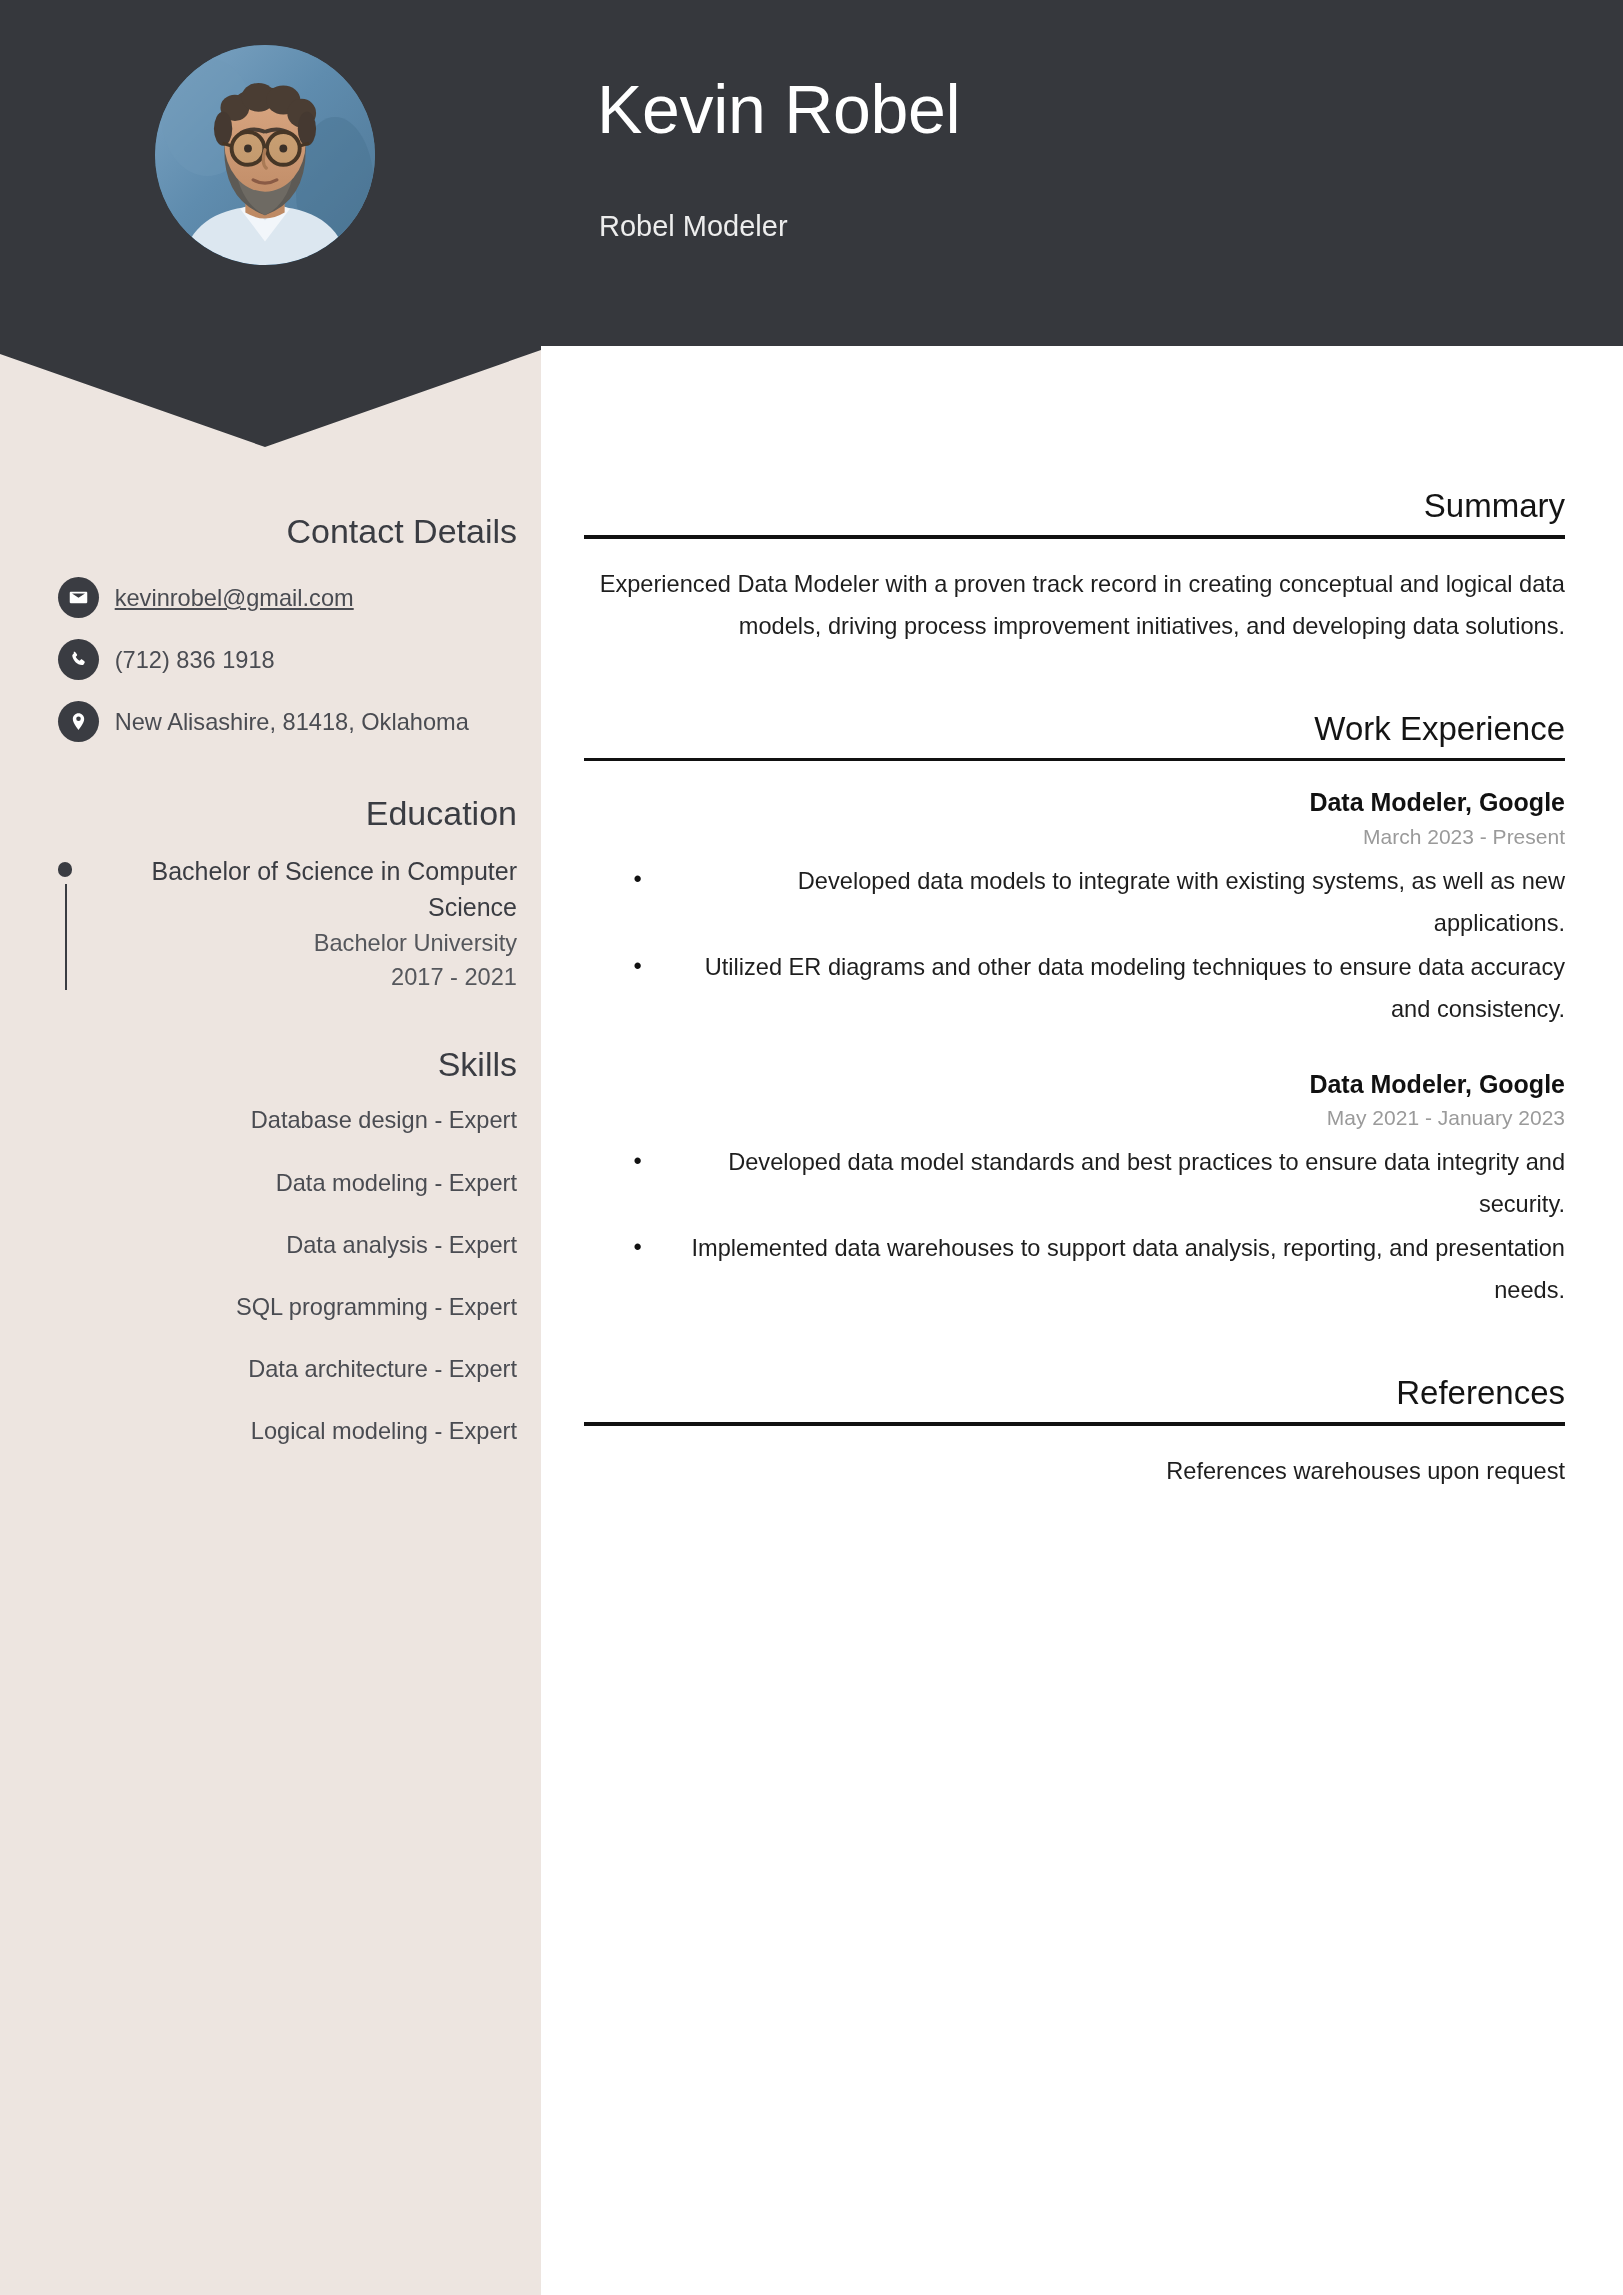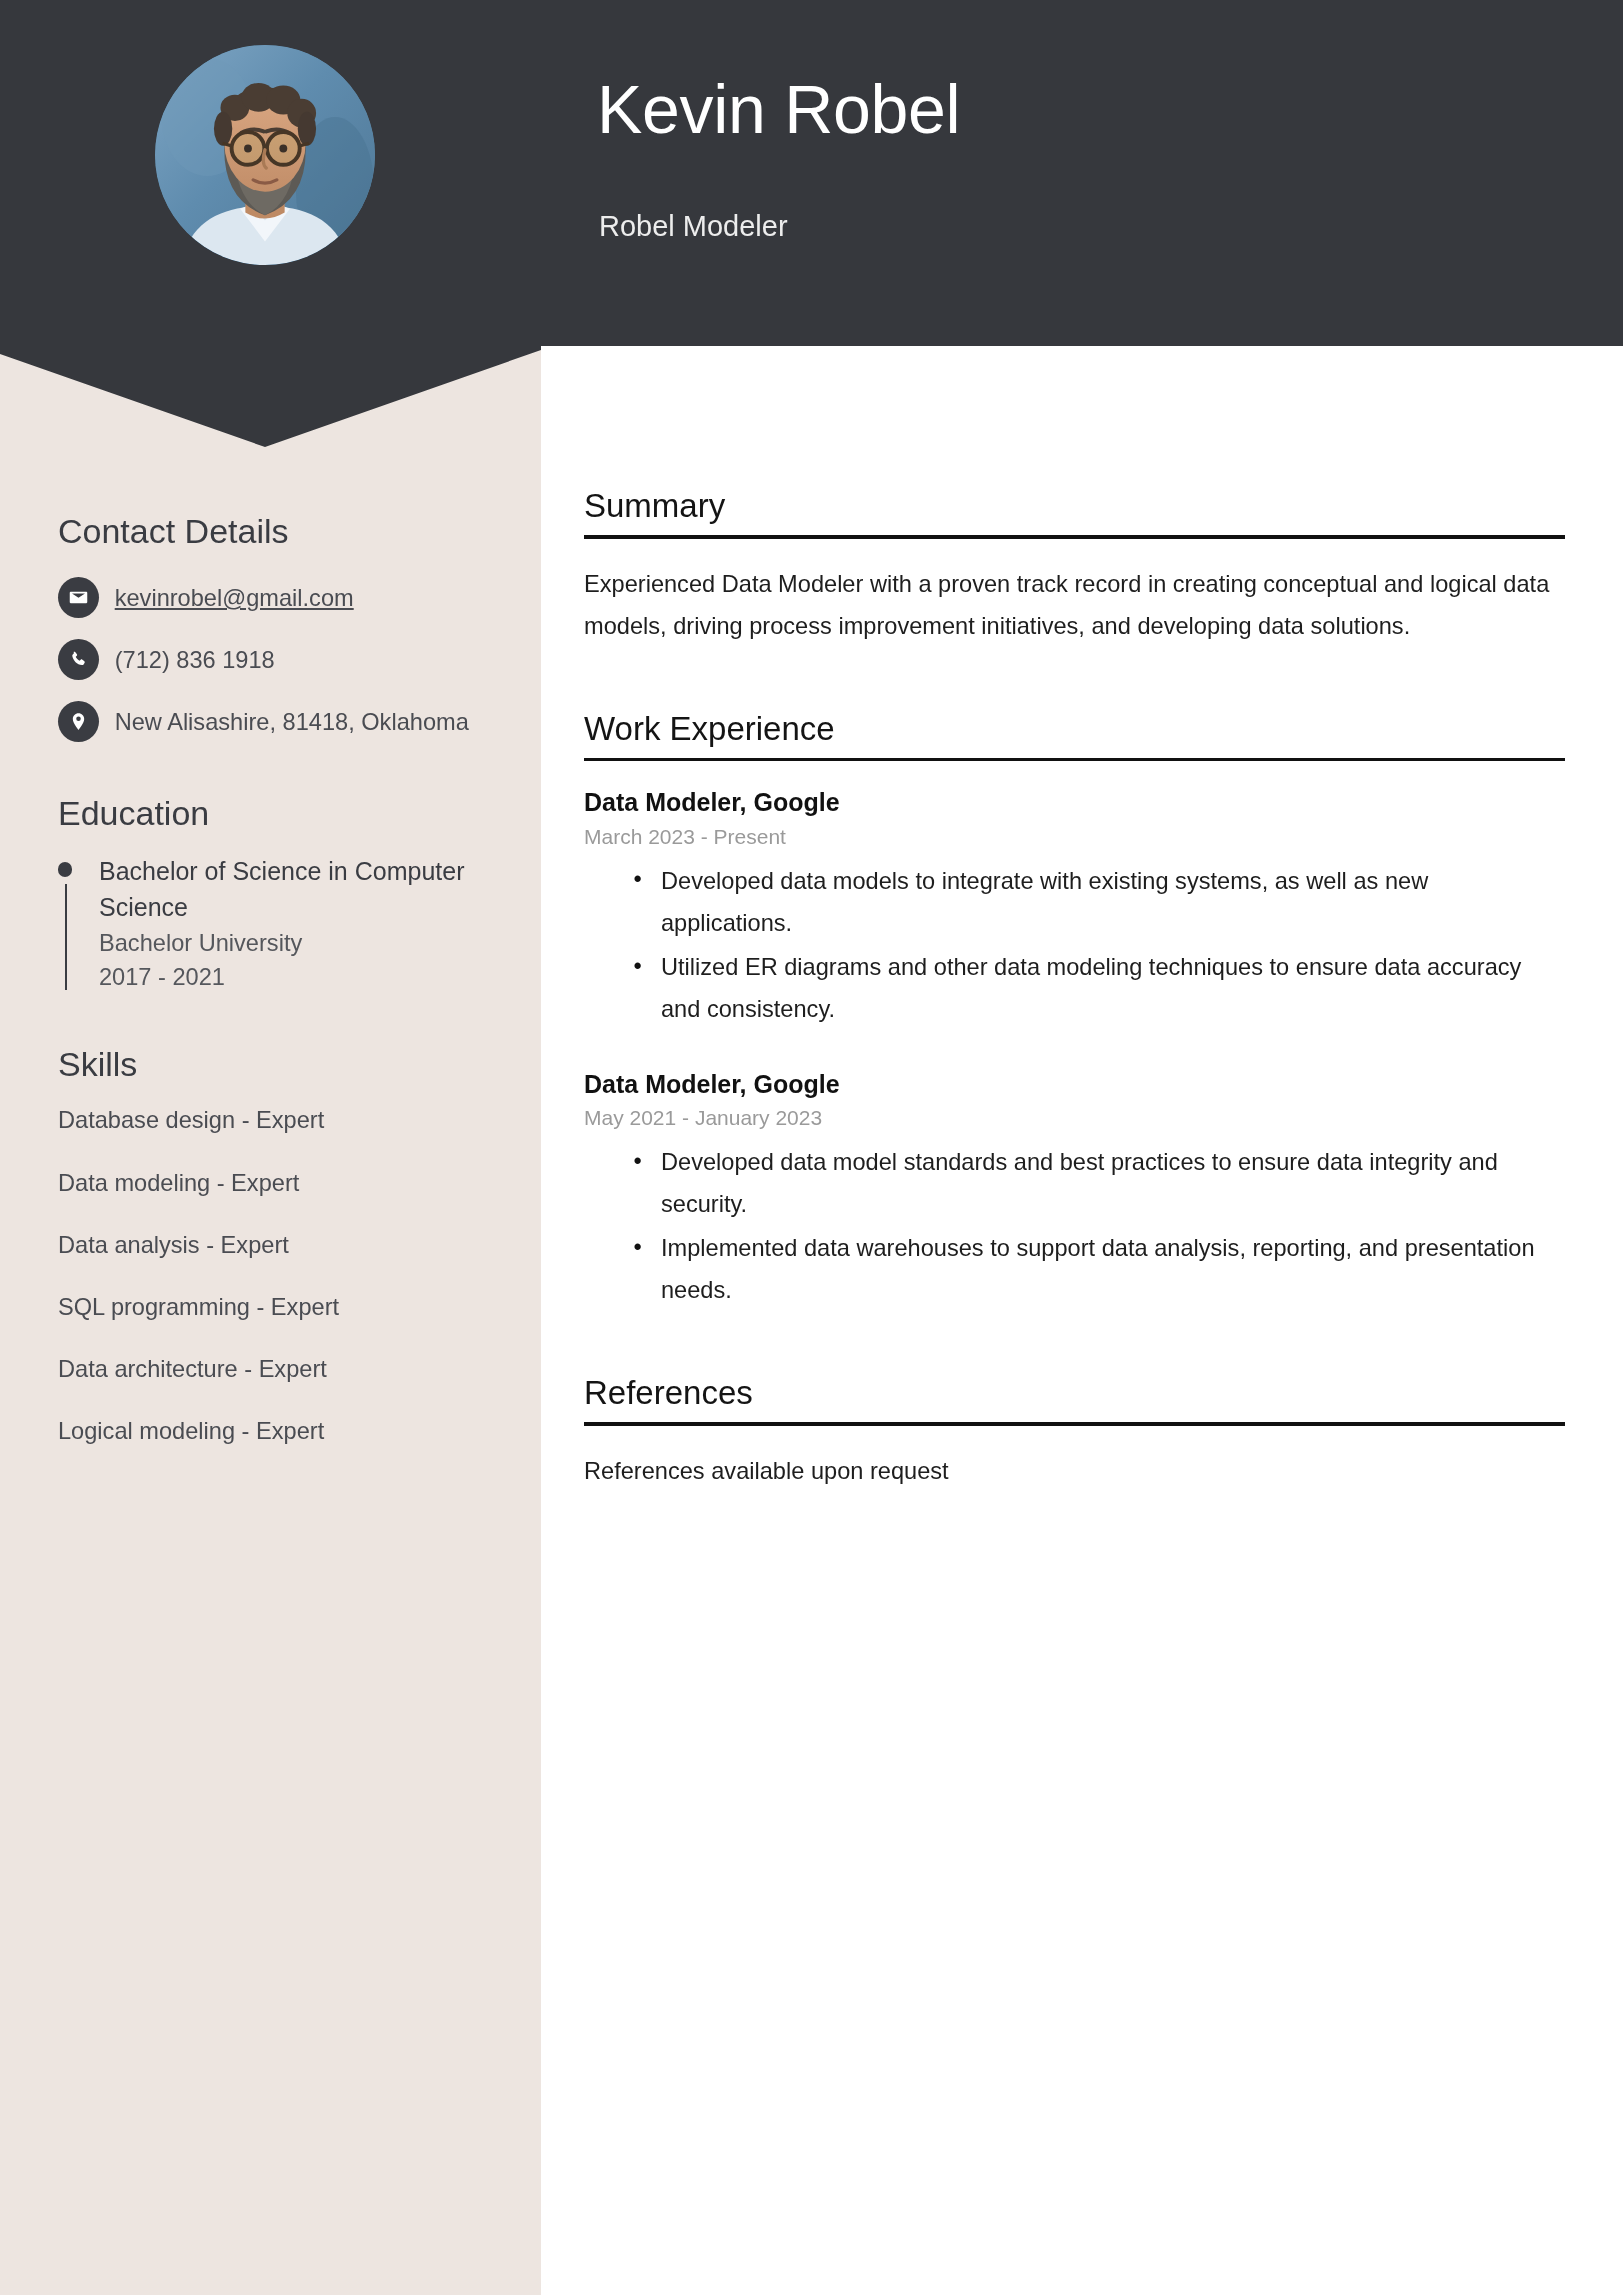--- a/index.html
+++ b/index.html
@@ -4,21 +4,21 @@
 <style>
   * { margin:0; padding:0; box-sizing:border-box; }
   html,body { background:#ffffff; }
   body {
     width:1623px; height:2295px;
     font-family:"Liberation Sans", sans-serif;
     position:relative; overflow:hidden;
   }
 
   
-  #page { position:relative; width:1623px; height:2218px; background:#ffffff; }
+  #page { position:relative; width:1623px; height:2218px; background:#ffffff;text-align:right; }
 
   
   .sidebar-bg {
     position:absolute; left:0; top:347px; width:541px; height:1948px;
     background:#EDE5E0;
   }
 
   
   .header {
     position:absolute; left:0; top:0; width:1623px; height:452px;
@@ -317,19 +317,19 @@
           <li>Implemented data warehouses to support data analysis, reporting, and presentation needs.</li>
         </ul>
       </div>
     </div>
 
     <div class="gap-sm"></div>
 
     <div class="section">
       <div class="sec-title">References</div>
       <div class="sec-rule"></div>
-      <div class="sec-body">References available upon request</div>
+      <div class="sec-body">References warehouses upon request</div>
     </div>
 
   </div>
 
 </div>
 
 
 </body></html>

